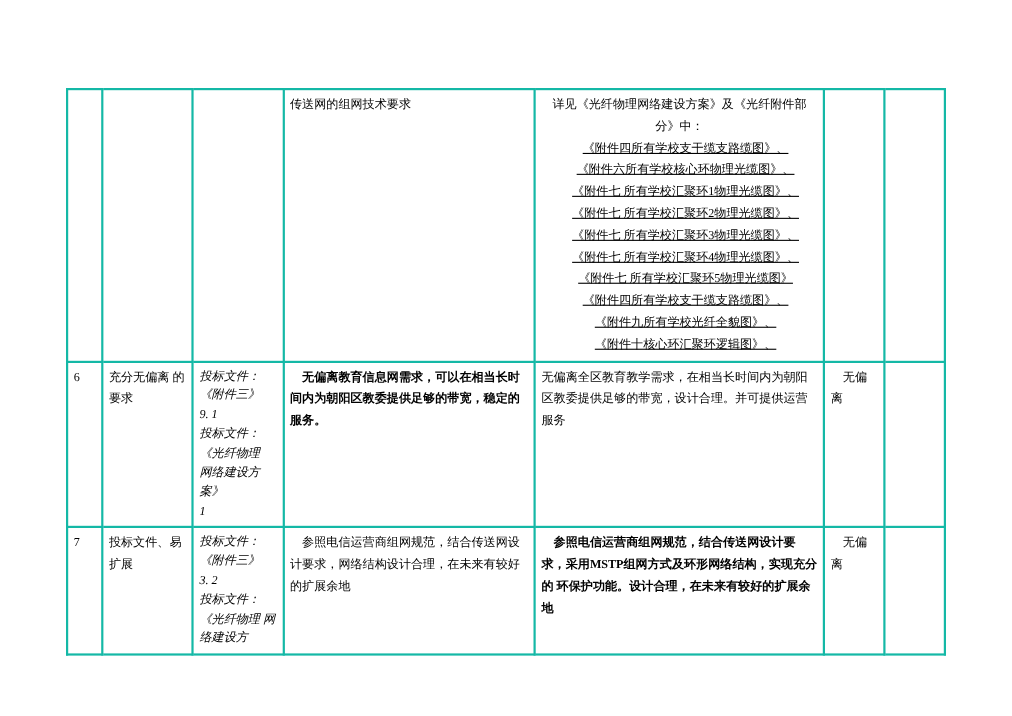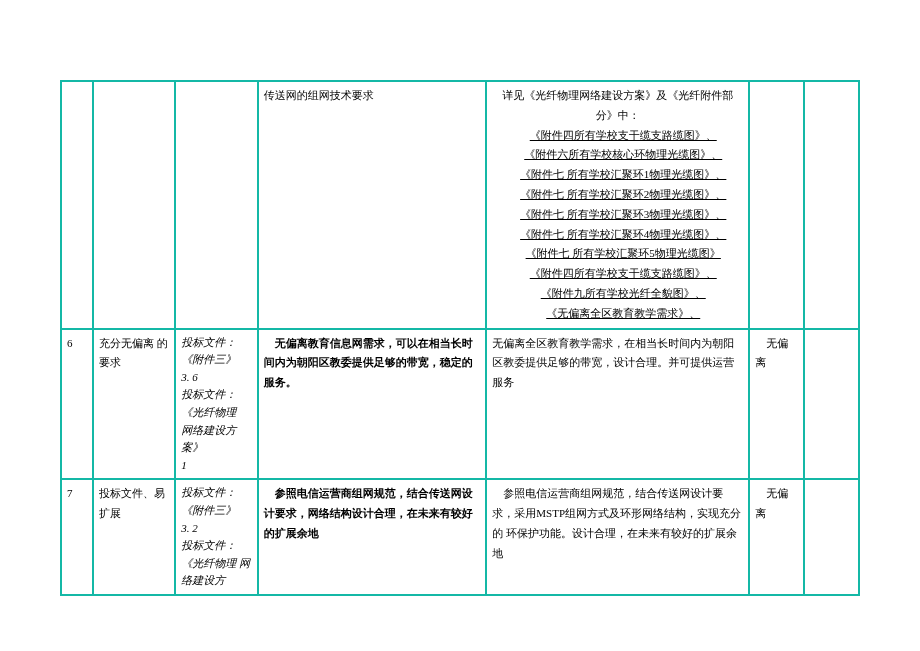--- a/index.html
+++ b/index.html
@@ -68,33 +68,33 @@
         <span>详见《光纤物理网络建设方案》及《光纤附件部分》中：</span><br>
         <span class="indent">《附件四所有学校支干缆支路缆图》、</span>
         <span class="indent">《附件六所有学校核心环物理光缆图》、</span>
         <span class="indent">《附件七 所有学校汇聚环1物理光缆图》、</span>
         <span class="indent">《附件七 所有学校汇聚环2物理光缆图》、</span>
         <span class="indent">《附件七 所有学校汇聚环3物理光缆图》、</span>
         <span class="indent">《附件七 所有学校汇聚环4物理光缆图》、</span>
         <span class="indent">《附件七 所有学校汇聚环5物理光缆图》</span>
         <span class="indent">《附件四所有学校支干缆支路缆图》、</span>
         <span class="indent">《附件九所有学校光纤全貌图》、</span>
-        <span class="indent">《无偏离全区教育教学需求》、</span>
+        <span class="indent">《附件十核心环汇聚环逻辑图》、</span>
       </td>
       <td></td>
       <td></td>
     </tr>
 
     <tr>
       <td>6</td>
       <td>充分无偏离 的要求</td>
       <td class="source-block">
         <div>投标文件：</div>
         <div class="center-line">《附件三》</div>
-        <div>3. 6</div>
+        <div>9. 1</div>
         <div>投标文件：</div>
         <div class="center-line">《光纤物理</div>
         <div>网络建设方 案》</div>
         <div>1</div>
       </td>
       <td>
         <span style="text-indent:1em; display:inline-block;font-weight:bold;">无偏离教育信息网需求，可以在相当长时间内为朝阳区教委提供足够的带宽，稳定的服务。</span>
       </td>
       <td>无偏离全区教育教学需求，在相当长时间内为朝阳区教委提供足够的带宽，设计合理。并可提供运营服务</td>
       <td>
@@ -108,24 +108,24 @@
       <td>投标文件、易扩展</td>
       <td class="source-block">
         <div>投标文件：</div>
         <div class="center-line">《附件三》</div>
         <div>3. 2</div>
         <div>投标文件：</div>
         <div>《光纤物理 网</div>
         <div class="center-line">络建设方</div>
       </td>
       <td>
-        <span style="text-indent:1em; display:inline-block;font-weight:bold;">参照电信运营商组网规范，结合传送网设计要求，网络结构设计合理，在未来有较好的扩展余地</span>
+        <span style="text-indent:1em; display:inline-block;">参照电信运营商组网规范，结合传送网设计要求，网络结构设计合理，在未来有较好的扩展余地</span>
       </td>
       <td>
-        <span style="text-indent:1em; display:inline-block;">参照电信运营商组网规范，结合传送网设计要求，采用MSTP组网方式及环形网络结构，实现充分的 环保护功能。设计合理，在未来有较好的扩展余地</span>
+        <span style="text-indent:1em; display:inline-block;font-weight:bold;">参照电信运营商组网规范，结合传送网设计要求，采用MSTP组网方式及环形网络结构，实现充分的 环保护功能。设计合理，在未来有较好的扩展余地</span>
       </td>
       <td>
         <span style="text-indent:1em; display:inline-block;">无偏离</span>
       </td>
       <td></td>
     </tr>
   </tbody>
 </table>
 
 </body></html>

